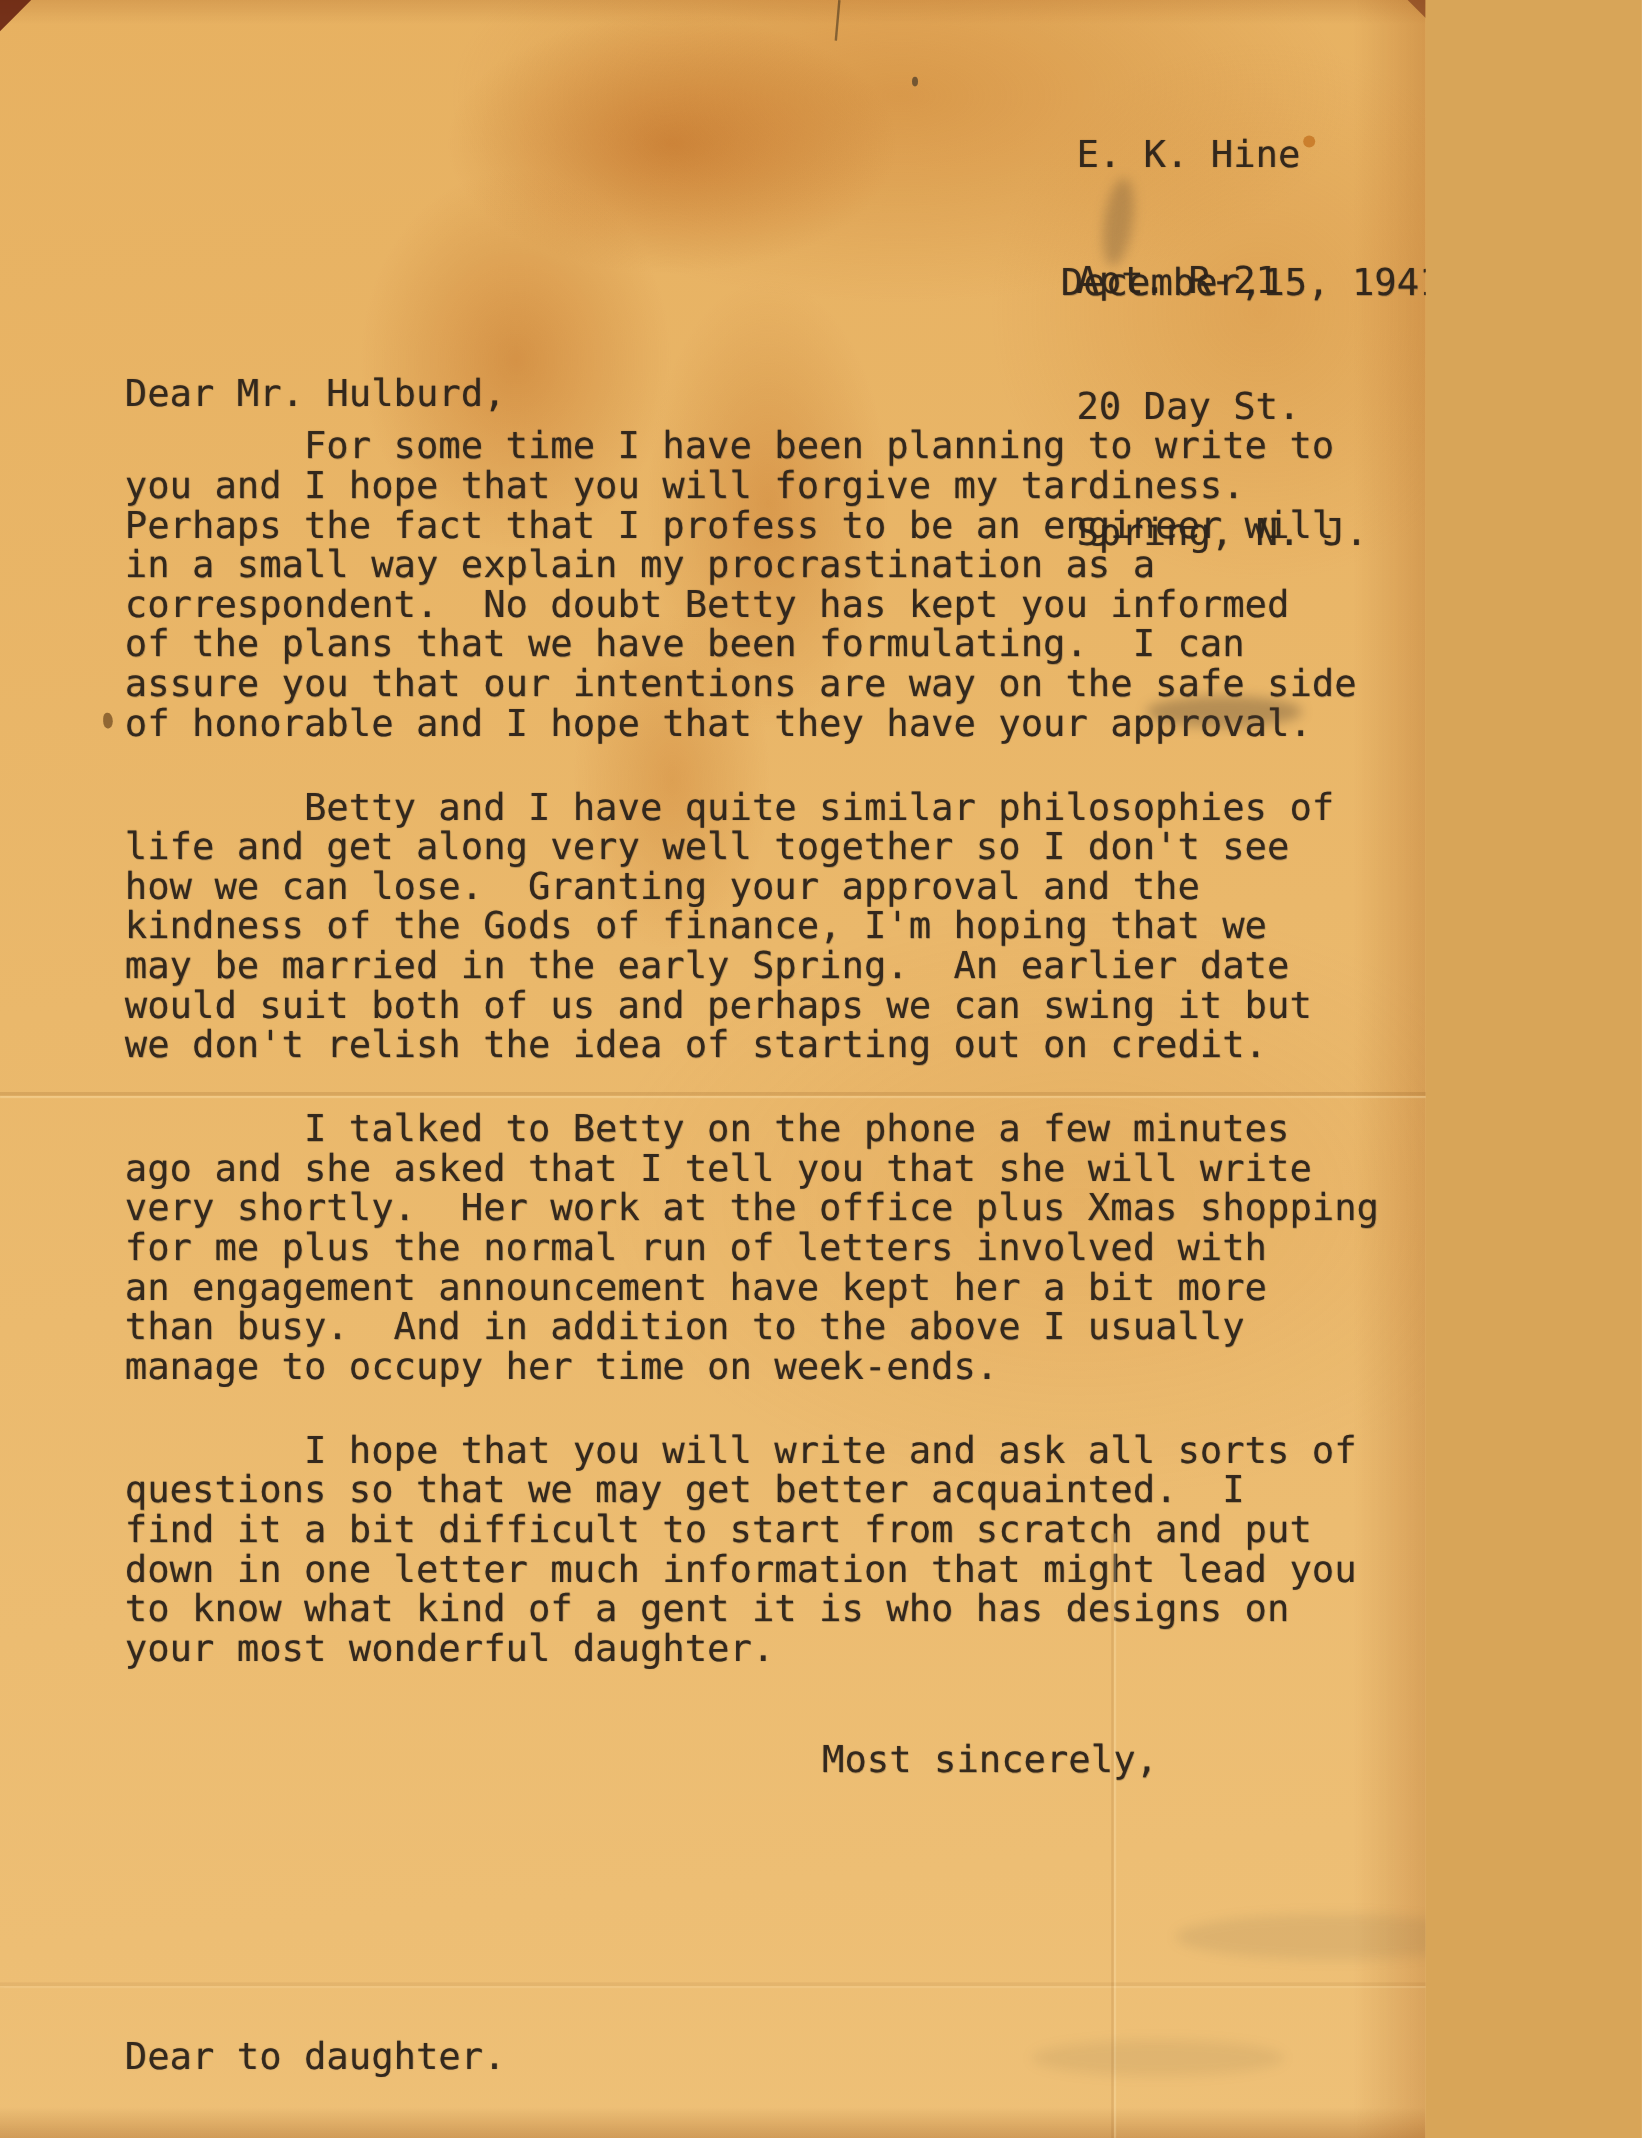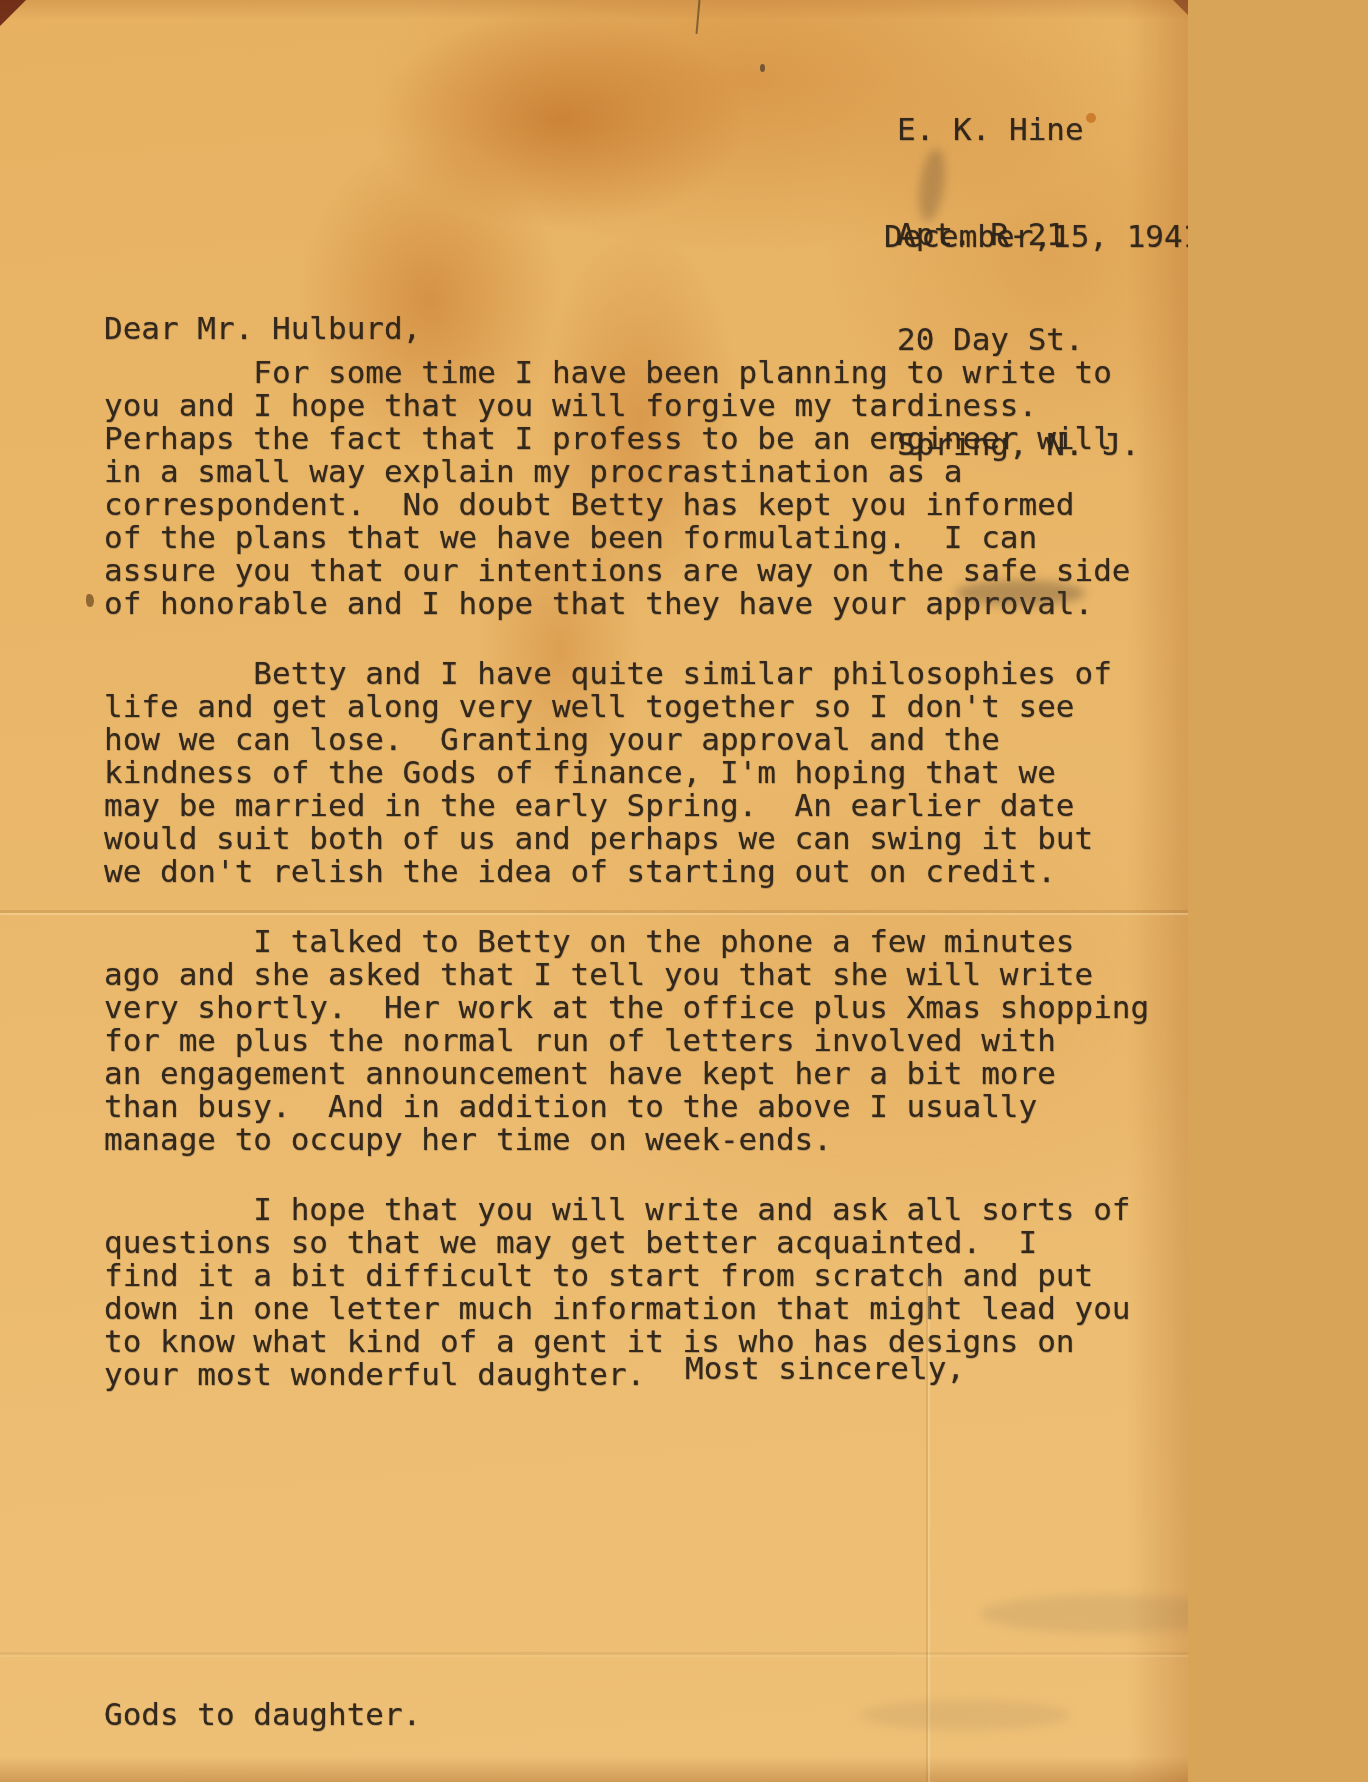--- a/index.html
+++ b/index.html
@@ -30,21 +30,21 @@
       linear-gradient(to top, rgba(150,95,35,0.30), rgba(150,95,35,0) 26px),
       linear-gradient(to bottom, rgba(160,100,35,0.18), rgba(160,100,35,0) 20px);
   }
   .txt{position:absolute;white-space:pre;}
   .sender{left:897px;top:42px;line-height:35px;}
   .dateline{left:884px;top:220px;}
   .salutation{left:104px;top:294px;margin-top:18px;}
   .body{left:104px;top:356px;}
   .para{margin:0 0 37px 0;}
   .line{white-space:pre;}
-  .closing{left:685px;top:1352px;}
+  .closing{left:685px;top:1451px;}
   .ccnote{left:104px;top:1698px;}
   
   .crease-h{position:absolute;left:0;width:1368px;height:3px;
     background:rgba(140,90,35,0.20);box-shadow:0 2px 1px rgba(255,235,190,0.35);}
   .crease-h.main{top:910px;}
   .crease-h.faint{top:1652px;opacity:0.5;}
   .crease-v{position:absolute;top:1278px;left:926px;width:2px;height:504px;
     background:rgba(140,90,35,0.15);box-shadow:2px 0 1px rgba(255,235,190,0.30);}
   
   .speck{position:absolute;border-radius:50%;}
@@ -79,21 +79,21 @@
   </div>
 
   <div class="txt dateline">December,15, 1941</div>
 
   <div class="txt salutation">Dear Mr. Hulburd,</div>
 
   <div class="txt body"><div class="para"><div class="line">        For some time I have been planning to write to</div><div class="line">you and I hope that you will forgive my tardiness.</div><div class="line">Perhaps the fact that I profess to be an engineer will</div><div class="line">in a small way explain my procrastination as a</div><div class="line">correspondent.  No doubt Betty has kept you informed</div><div class="line">of the plans that we have been formulating.  I can</div><div class="line">assure you that our intentions are way on the safe side</div><div class="line">of honorable and I hope that they have your approval.</div></div><div class="para"><div class="line">        Betty and I have quite similar philosophies of</div><div class="line">life and get along very well together so I don't see</div><div class="line">how we can lose.  Granting your approval and the</div><div class="line">kindness of the Gods of finance, I'm hoping that we</div><div class="line">may be married in the early Spring.  An earlier date</div><div class="line">would suit both of us and perhaps we can swing it but</div><div class="line">we don't relish the idea of starting out on credit.</div></div><div class="para"><div class="line">        I talked to Betty on the phone a few minutes</div><div class="line">ago and she asked that I tell you that she will write</div><div class="line">very shortly.  Her work at the office plus Xmas shopping</div><div class="line">for me plus the normal run of letters involved with</div><div class="line">an engagement announcement have kept her a bit more</div><div class="line">than busy.  And in addition to the above I usually</div><div class="line">manage to occupy her time on week-ends.</div></div><div class="para"><div class="line">        I hope that you will write and ask all sorts of</div><div class="line">questions so that we may get better acquainted.  I</div><div class="line">find it a bit difficult to start from scratch and put</div><div class="line">down in one letter much information that might lead you</div><div class="line">to know what kind of a gent it is who has designs on</div><div class="line">your most wonderful daughter.</div></div></div>
 
   <div class="txt closing">Most sincerely,</div>
 
-  <div class="txt ccnote">Gods to daughter.</div>
+  <div class="txt ccnote">Dear to daughter.</div>
 
   <div class="crease-h main"></div>
   <div class="crease-h faint"></div>
   <div class="crease-v"></div>
 
   <div class="speck orange-dot"></div>
   <div class="speck dark-fleck"></div>
   <div class="speck margin-fleck"></div>
   <div class="smudge overtype"></div>
   <div class="smudge date-smear"></div>

